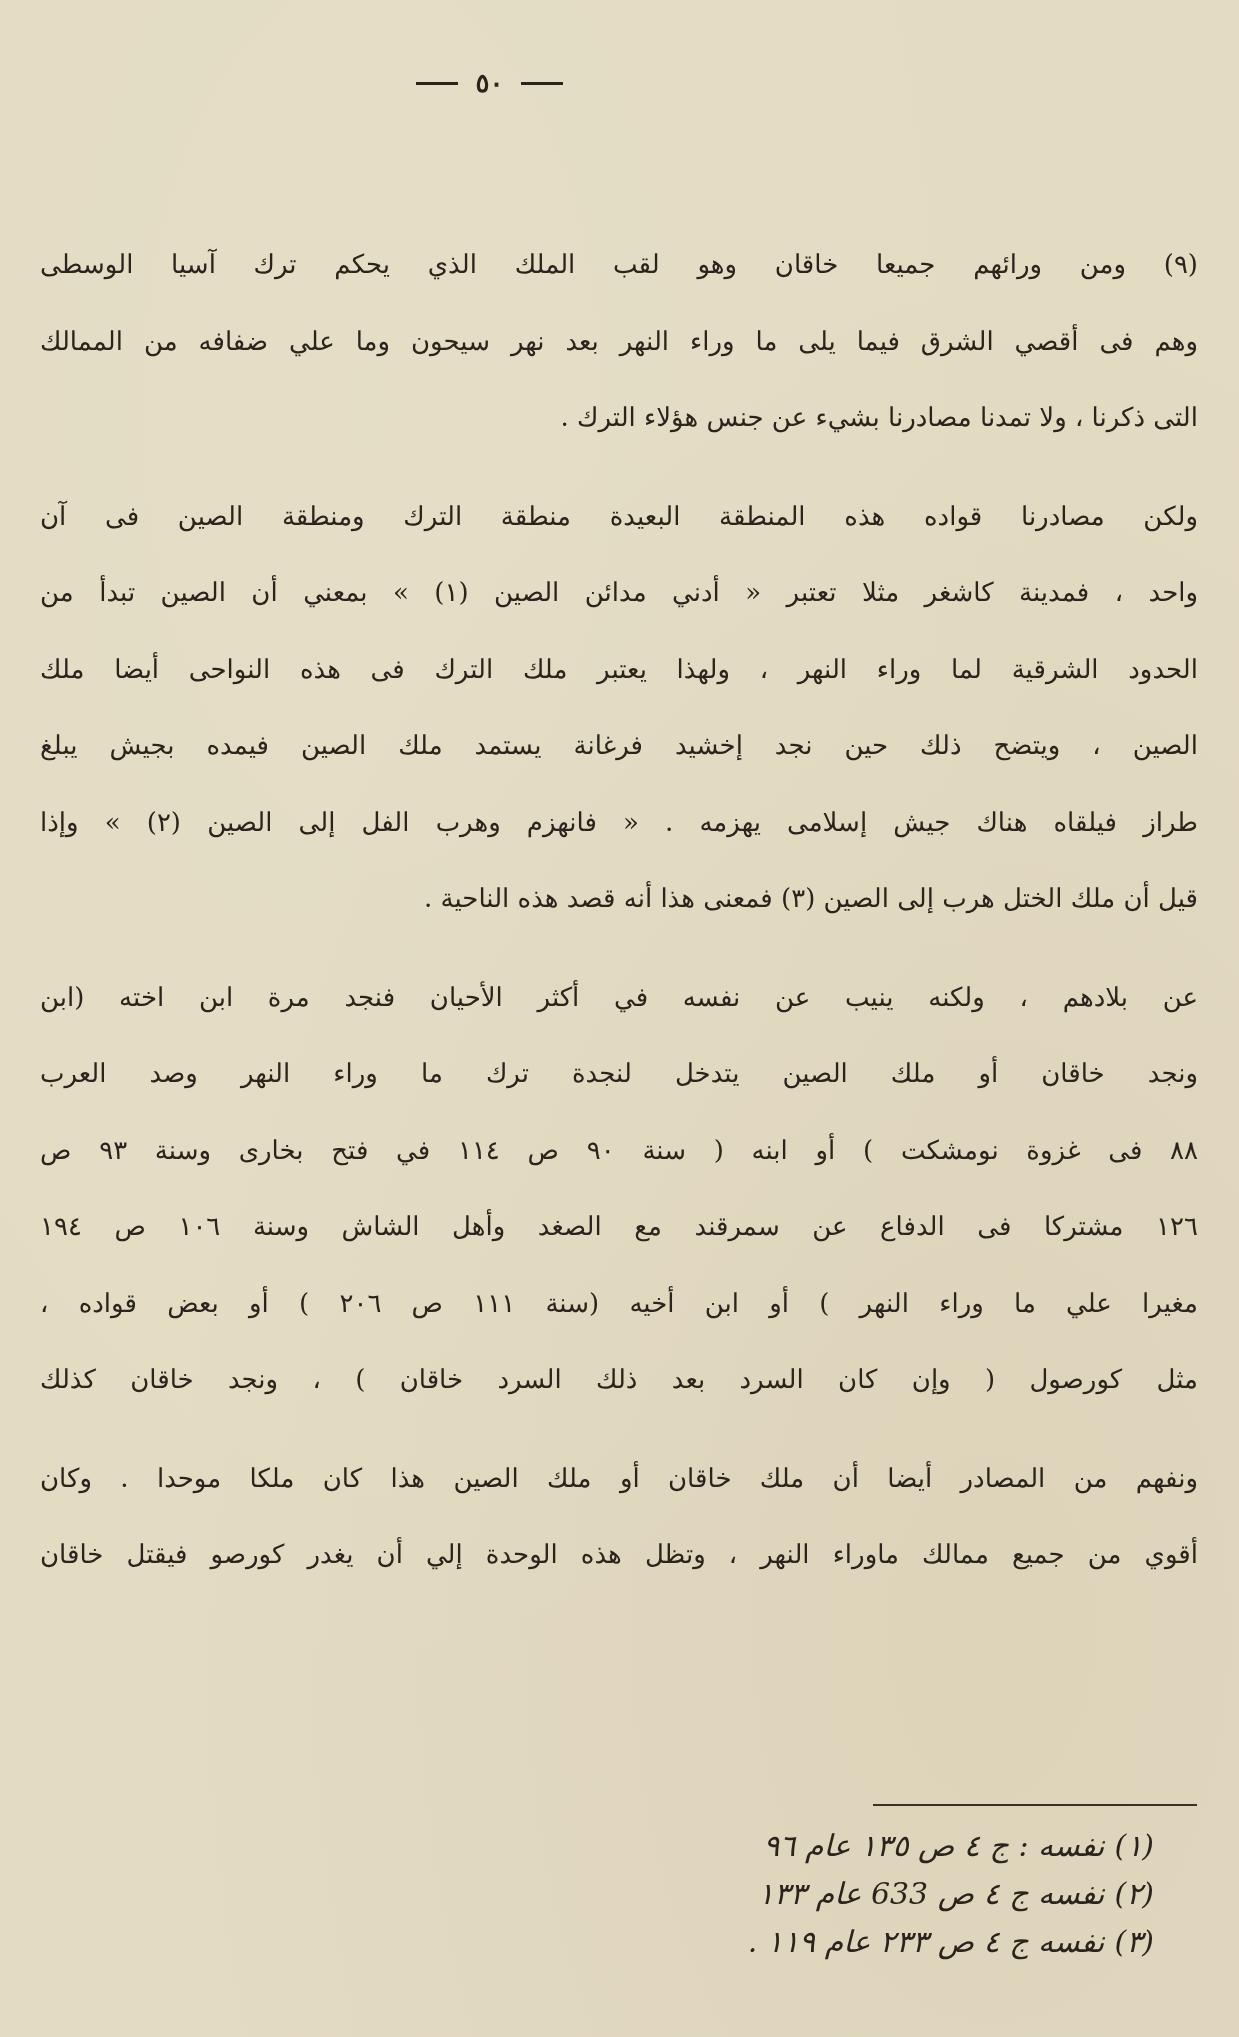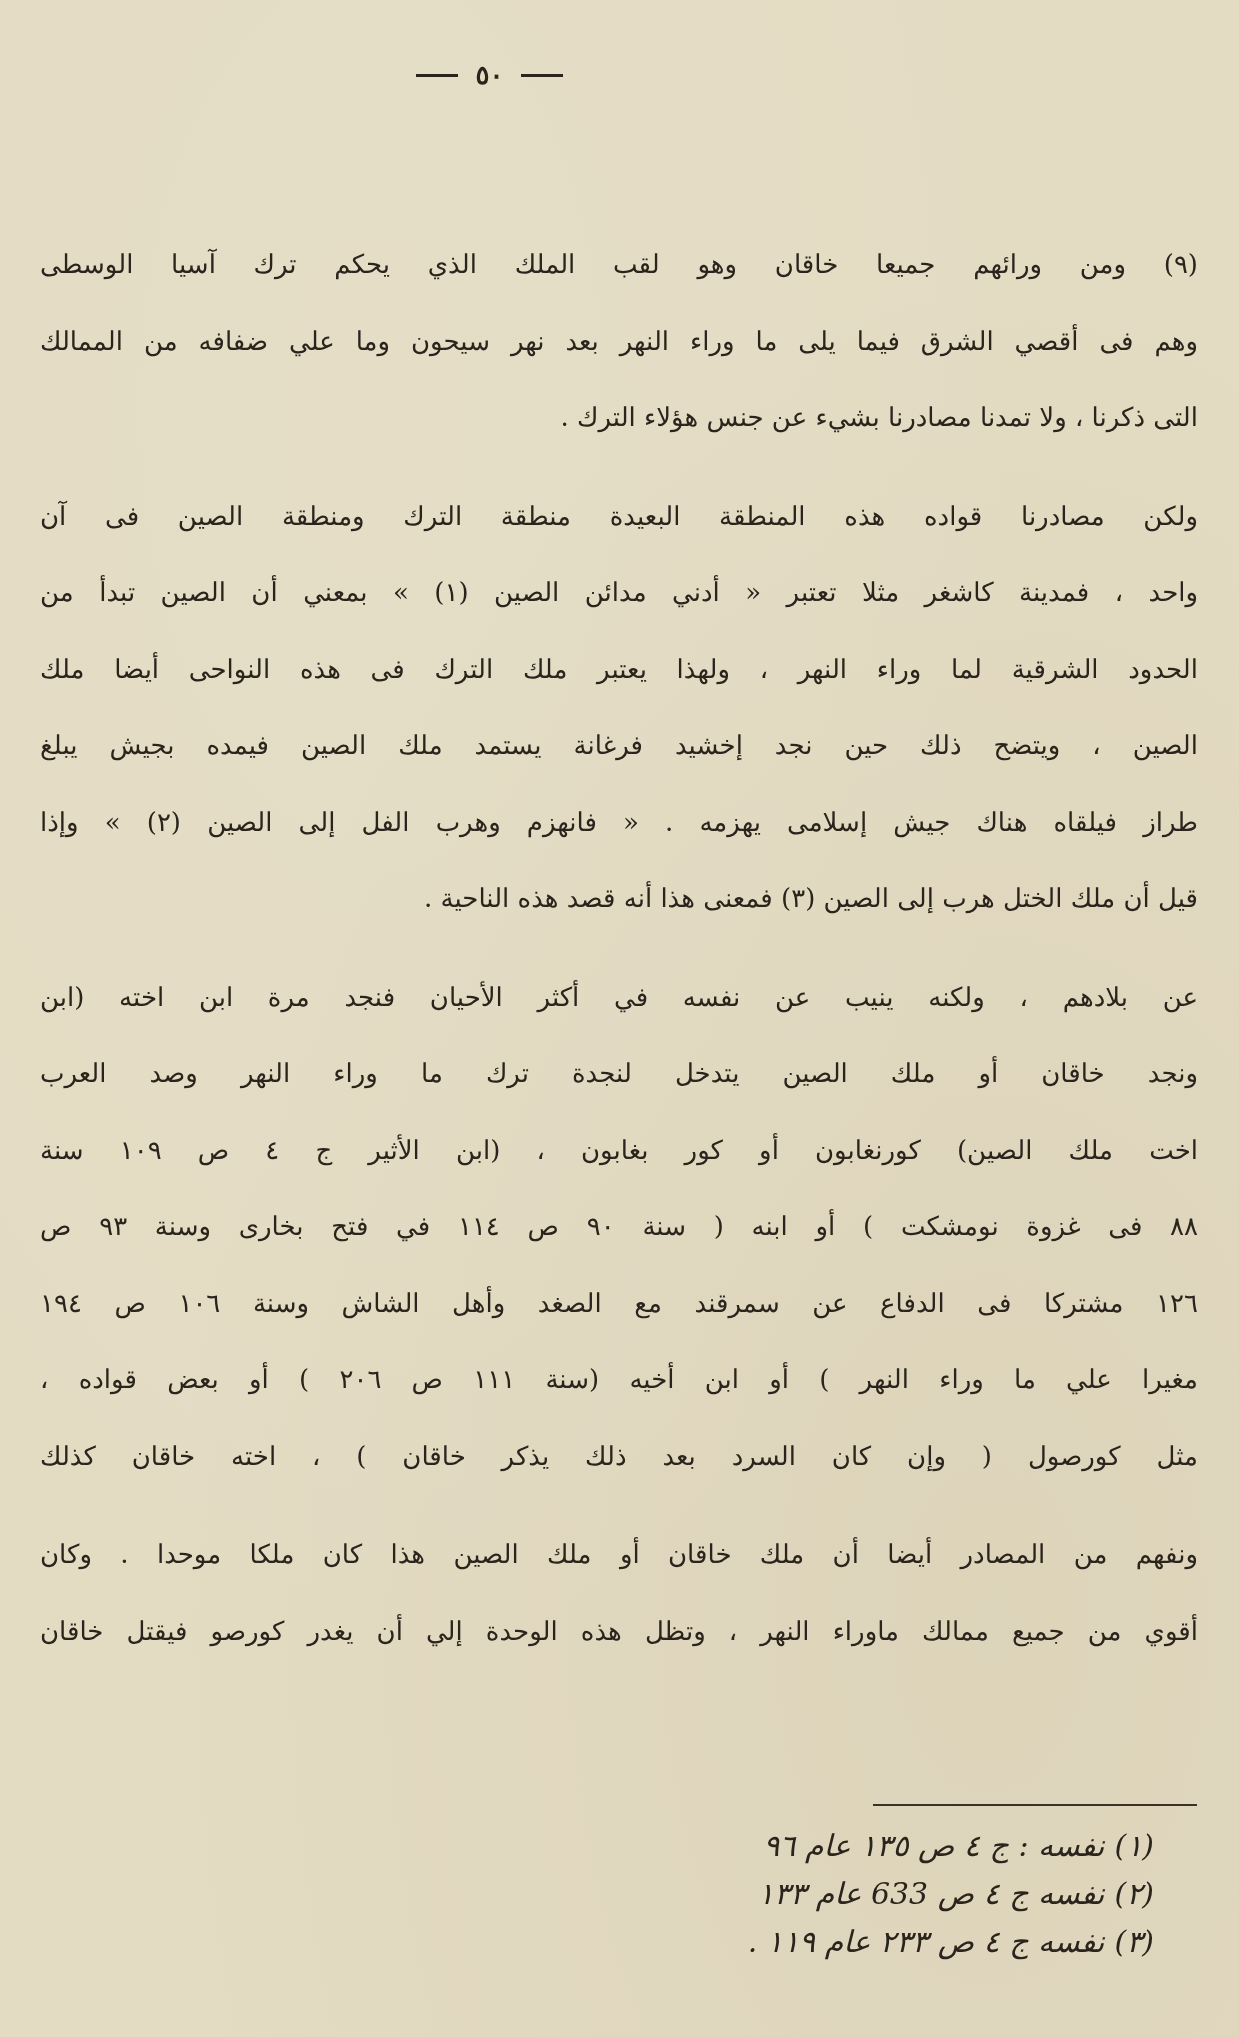--- a/index.html
+++ b/index.html
@@ -6,21 +6,21 @@
     body {
       width: 1239px; height: 2037px; overflow: hidden;
       background: #e3dbc2;
       background-image: radial-gradient(ellipse at 30% 20%, rgba(255,255,255,0.08), rgba(0,0,0,0) 60%),
                         radial-gradient(ellipse at 80% 80%, rgba(120,100,60,0.06), rgba(0,0,0,0) 60%);
       color: #2a241c;
       font-family: "DejaVu Serif", "Liberation Serif", serif;
       position: relative;
     }
     .page-number {
-      position: absolute; top: 60px; left: 0; width: 979px;
+      position: absolute; top: 68px; left: 0; width: 979px;
       display: flex; justify-content: center; align-items: center; gap: 18px;
       direction: ltr;
     }
     .page-number .dash { display: inline-block; width: 42px; height: 3px; background: #2a241c; }
     .page-number .num { font-size: 26px; font-weight: bold; letter-spacing: 6px; direction: rtl; }
     .body-text {
       position: absolute; left: 40px; width: 1158px; top: 226px;
       direction: rtl; text-align: justify; text-align-last: right;
       font-size: 26px; line-height: 76.5px;
     }
@@ -58,25 +58,24 @@
     <span class="line">ولكن مصادرنا قواده هذه المنطقة البعيدة منطقة الترك ومنطقة الصين فى آن</span>
     <span class="line">واحد ، فمدينة كاشغر مثلا تعتبر « أدني مدائن الصين (١) » بمعني أن الصين تبدأ من</span>
     <span class="line">الحدود الشرقية لما وراء النهر ، ولهذا يعتبر ملك الترك فى هذه النواحى أيضا ملك</span>
     <span class="line">الصين ، ويتضح ذلك حين نجد إخشيد فرغانة يستمد ملك الصين فيمده بجيش يبلغ</span>
     <span class="line">طراز فيلقاه هناك جيش إسلامى يهزمه . « فانهزم وهرب الفل إلى الصين (٢) » وإذا</span>
     <span class="line last">قيل أن ملك الختل هرب إلى الصين (٣) فمعنى هذا أنه قصد هذه الناحية .</span>
   </div>
   <div class="para">
     <span class="line">عن بلادهم ، ولكنه ينيب عن نفسه في أكثر الأحيان فنجد مرة ابن اخته (ابن</span>
     <span class="line">ونجد خاقان أو ملك الصين يتدخل لنجدة ترك ما وراء النهر وصد العرب</span>
-    <span class="line">اخت ملك الصين) كورنغابون أو كور بغابون ، (ابن الأثير ج ٤ ص ١٠٩ سنة</span>
     <span class="line">٨٨ فى غزوة نومشكت ) أو ابنه ( سنة ٩٠ ص ١١٤ في فتح بخارى وسنة ٩٣ ص</span>
     <span class="line">١٢٦ مشتركا فى الدفاع عن سمرقند مع الصغد وأهل الشاش وسنة ١٠٦ ص ١٩٤</span>
     <span class="line">مغيرا علي ما وراء النهر ) أو ابن أخيه (سنة ١١١ ص ٢٠٦ ) أو بعض قواده ،</span>
-    <span class="line">مثل كورصول ( وإن كان السرد بعد ذلك يذكر خاقان ) ، اخته خاقان كذلك</span>
+    <span class="line">مثل كورصول ( وإن كان السرد بعد ذلك السرد خاقان ) ، ونجد خاقان كذلك</span>
   </div>
   <div class="para">
     <span class="line">ونفهم من المصادر أيضا أن ملك خاقان أو ملك الصين هذا كان ملكا موحدا . وكان</span>
     <span class="line">أقوي من جميع ممالك ماوراء النهر ، وتظل هذه الوحدة إلي أن يغدر كورصو فيقتل خاقان</span>
   </div>
 </div>
 
 <div class="rule"></div>
 
 <div class="footnotes">

